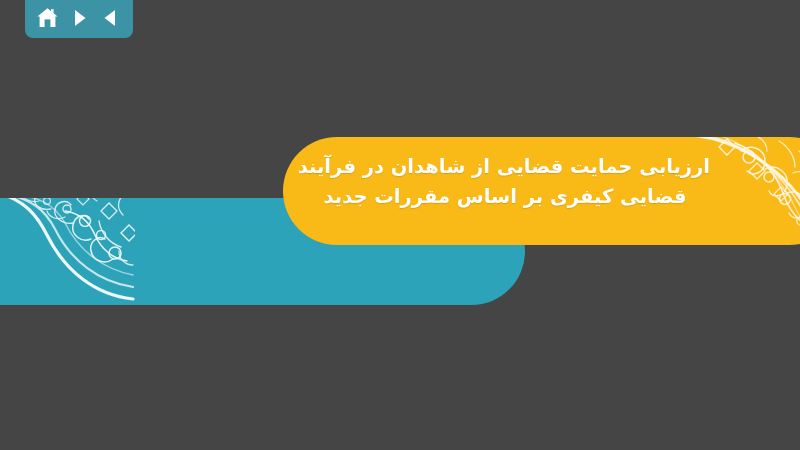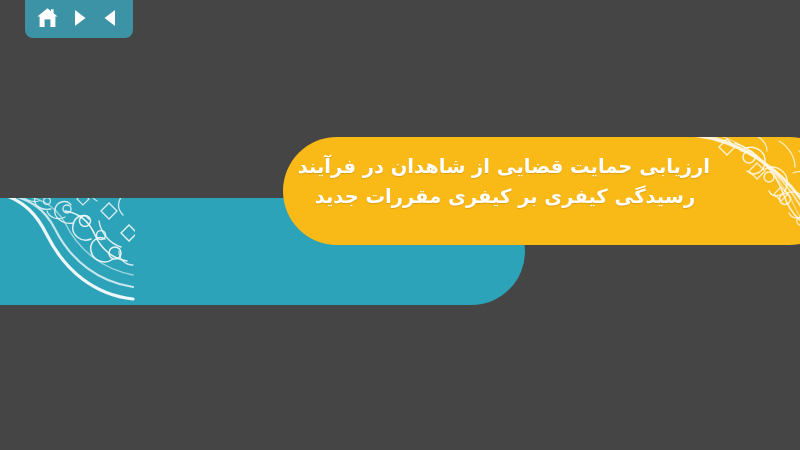--- a/index.html
+++ b/index.html
@@ -162,21 +162,21 @@
         <path d="M110,40 C120,36 130,42 132,52" stroke-width="1.3" opacity="0.8"></path>
         <path d="M130,60 C140,58 148,64 150,74" stroke-width="1.2" opacity="0.72"></path>
         <path d="M146,86 C154,86 158,92 158,98" stroke-width="1.2" opacity="0.66"></path>
         <path d="M72,2 C80,6 84,12 84,18" stroke-width="1.3" opacity="0.8"></path>
       </g>
     </svg>
   </div>
 
   <div class="title-block">
     <span class="title-line">ارزیابی حمایت قضایی از شاهدان در فرآیند</span>
-    <span class="title-line">رسیدگی کیفری بر کیفری مقررات جدید</span>
+    <span class="title-line">قضایی کیفری بر اساس مقررات جدید</span>
   </div>
 
   <div class="navbar">
     <div class="nav-btn">
       <span>
         <svg width="20" height="20" viewBox="0 0 20 20" xmlns="http://www.w3.org/2000/svg">
           <path d="M14 2 L14 18 L3.5 10 Z" fill="#ffffff"></path>
         </svg>
       </span>
     </div>

